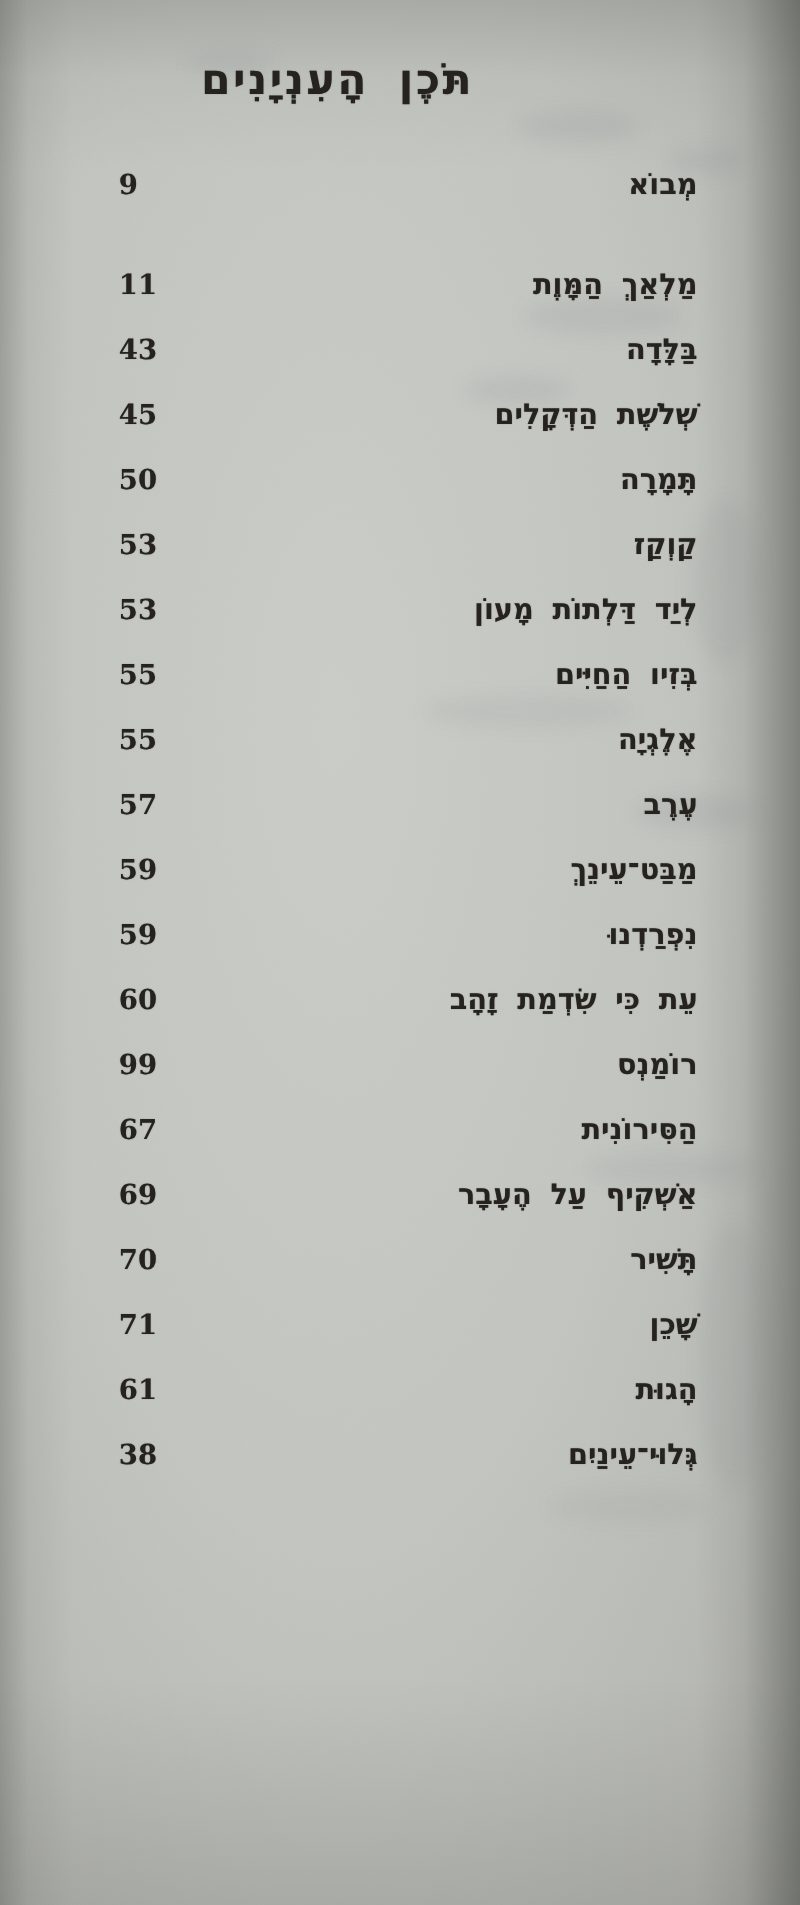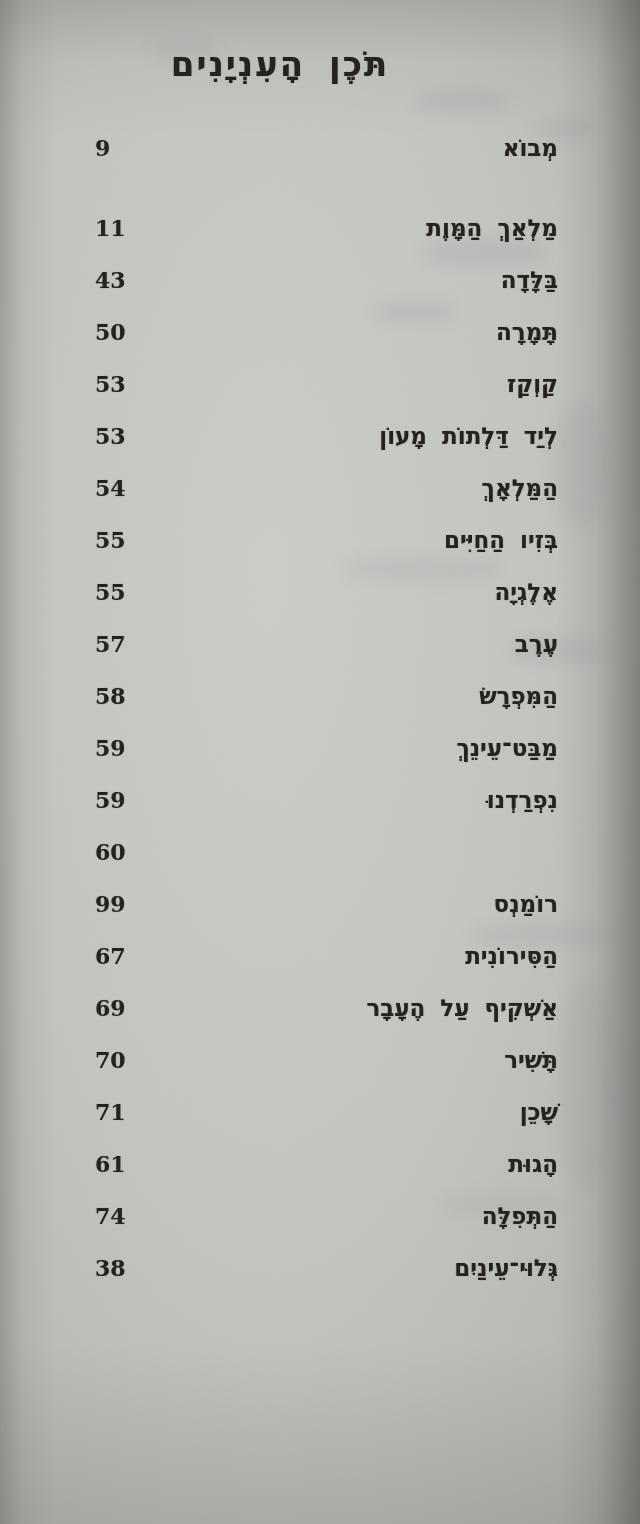--- a/index.html
+++ b/index.html
@@ -57,21 +57,21 @@
   .smudge.s6  { left: 340px; top: 556px; width: 165px; height: 26px; background: rgba(96,108,118,0.08); }
   .smudge.s7  { left: 508px; top: 636px; width:  95px; height: 28px; }
   .smudge.s8  { left: 468px; top: 922px; width: 135px; height: 26px; background: rgba(96,108,118,0.08); }
   .smudge.s9  { left: 556px; top: 980px; width:  62px; height:210px; background: rgba(96,108,118,0.07); }
   .smudge.s10 { left: 440px; top:1192px; width: 125px; height: 26px; background: rgba(96,108,118,0.07); }
   .smudge.s11 { left: 150px; top:  40px; width:  70px; height: 20px; background: rgba(96,108,118,0.09); }
 
   .title {
     position: absolute;
     top: 44px;
-    left: 10px;
+    left: 0;
     width: 540px;
     margin: 0;
     text-align: center;
     direction: rtl;
     font-family: "DejaVu Sans", sans-serif;
     font-size: 34px;
     font-weight: bold;
     letter-spacing: 2px;
     word-spacing: 10px;
     color: #26231e;
@@ -154,73 +154,70 @@
       <span class="num">11</span>
       <span class="entry" dir="rtl">מַלְאַךְ הַמָּוֶת</span>
     </div>
 
 
     <div class="row">
       <span class="num">43</span>
       <span class="entry" dir="rtl">בַּלָּדָה</span>
     </div>
 
+    <div class="row">
+      <span class="num">45</span>
+      <span class="entry" dir="rtl">שְׁלֹשֶׁת הַדְּקָלִים</span>
+    </div>
 
     <div class="row">
       <span class="num">50</span>
       <span class="entry" dir="rtl">תָּמָרָה</span>
     </div>
 
     <div class="row">
       <span class="num">53</span>
       <span class="entry" dir="rtl">קַוְקַז</span>
     </div>
 
     <div class="row">
       <span class="num">53</span>
       <span class="entry" dir="rtl">לְיַד דַּלְתוֹת מָעוֹן</span>
     </div>
 
-    <div class="row">
-      <span class="num">54</span>
-      <span class="entry" dir="rtl">הַמַּלְאָךְ</span>
-    </div>
 
     <div class="row">
       <span class="num">55</span>
       <span class="entry" dir="rtl">בְּזִיו הַחַיִּים</span>
     </div>
 
     <div class="row">
       <span class="num">55</span>
       <span class="entry" dir="rtl">אֶלֶגְיָה</span>
     </div>
 
     <div class="row">
       <span class="num">57</span>
       <span class="entry" dir="rtl">עֶרֶב</span>
     </div>
 
-    <div class="row">
-      <span class="num">58</span>
-      <span class="entry" dir="rtl">הַמִּפְרָשׂ</span>
-    </div>
 
     <div class="row">
       <span class="num">59</span>
       <span class="entry" dir="rtl">מַבַּט־עֵינֵךְ</span>
     </div>
 
     <div class="row">
       <span class="num">59</span>
       <span class="entry" dir="rtl">נִפְרַדְנוּ</span>
     </div>
 
     <div class="row">
       <span class="num">60</span>
+      <span class="entry" dir="rtl">עֵת כִּי שִׂדְמַת זָהָב</span>
     </div>
 
     <div class="row">
       <span class="num">99</span>
       <span class="entry" dir="rtl">רוֹמַנְס</span>
     </div>
 
 
     <div class="row">
       <span class="num">67</span>
@@ -240,24 +237,20 @@
     <div class="row">
       <span class="num">71</span>
       <span class="entry" dir="rtl">שָׁכֵן</span>
     </div>
 
     <div class="row">
       <span class="num">61</span>
       <span class="entry" dir="rtl">הָגוּת</span>
     </div>
 
-    <div class="row">
-      <span class="num">74</span>
-      <span class="entry" dir="rtl">הַתְּפִלָּה</span>
-    </div>
 
     <div class="row">
       <span class="num">38</span>
       <span class="entry" dir="rtl">גְּלוּי־עֵינַיִם</span>
     </div>
   </div>
 
 </div>
 
 </body></html>

